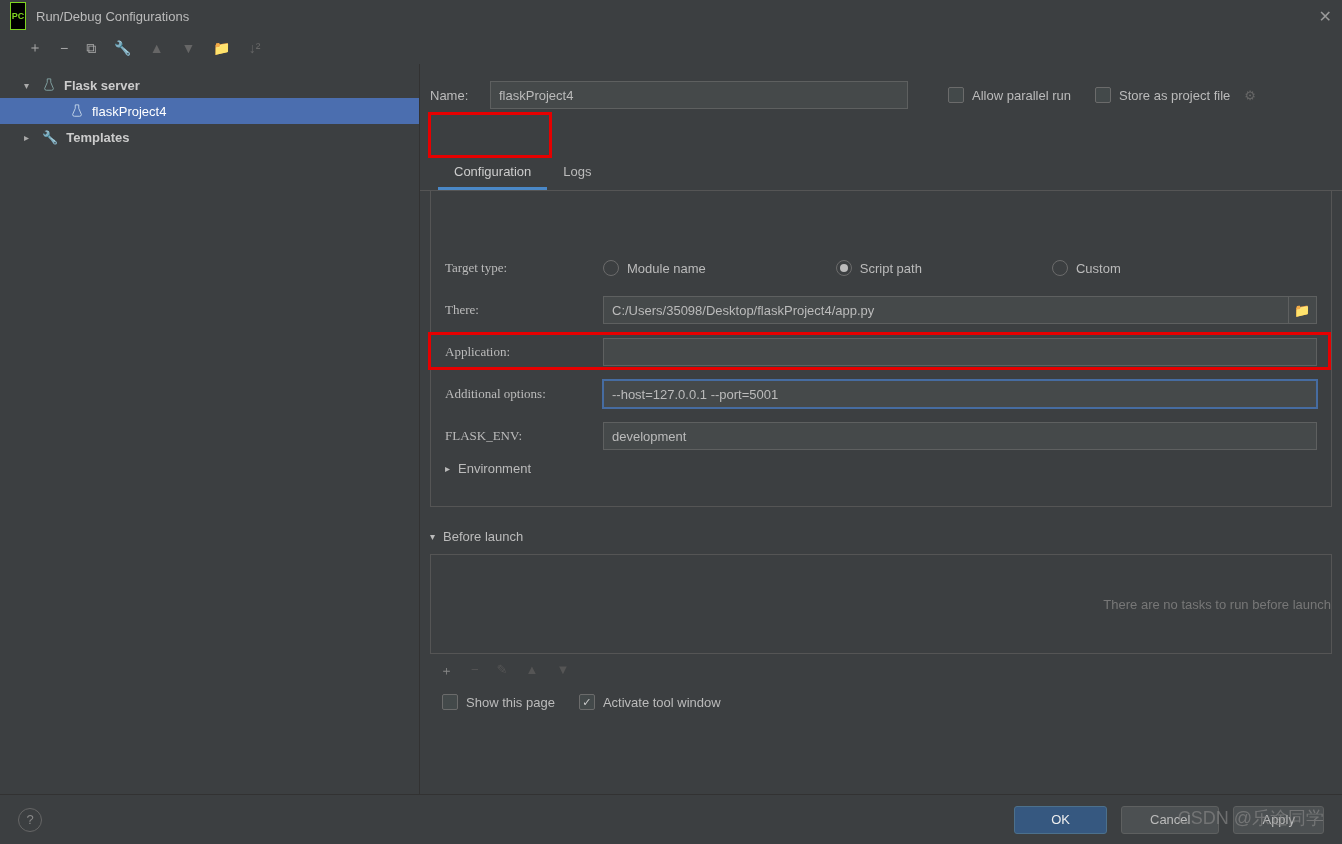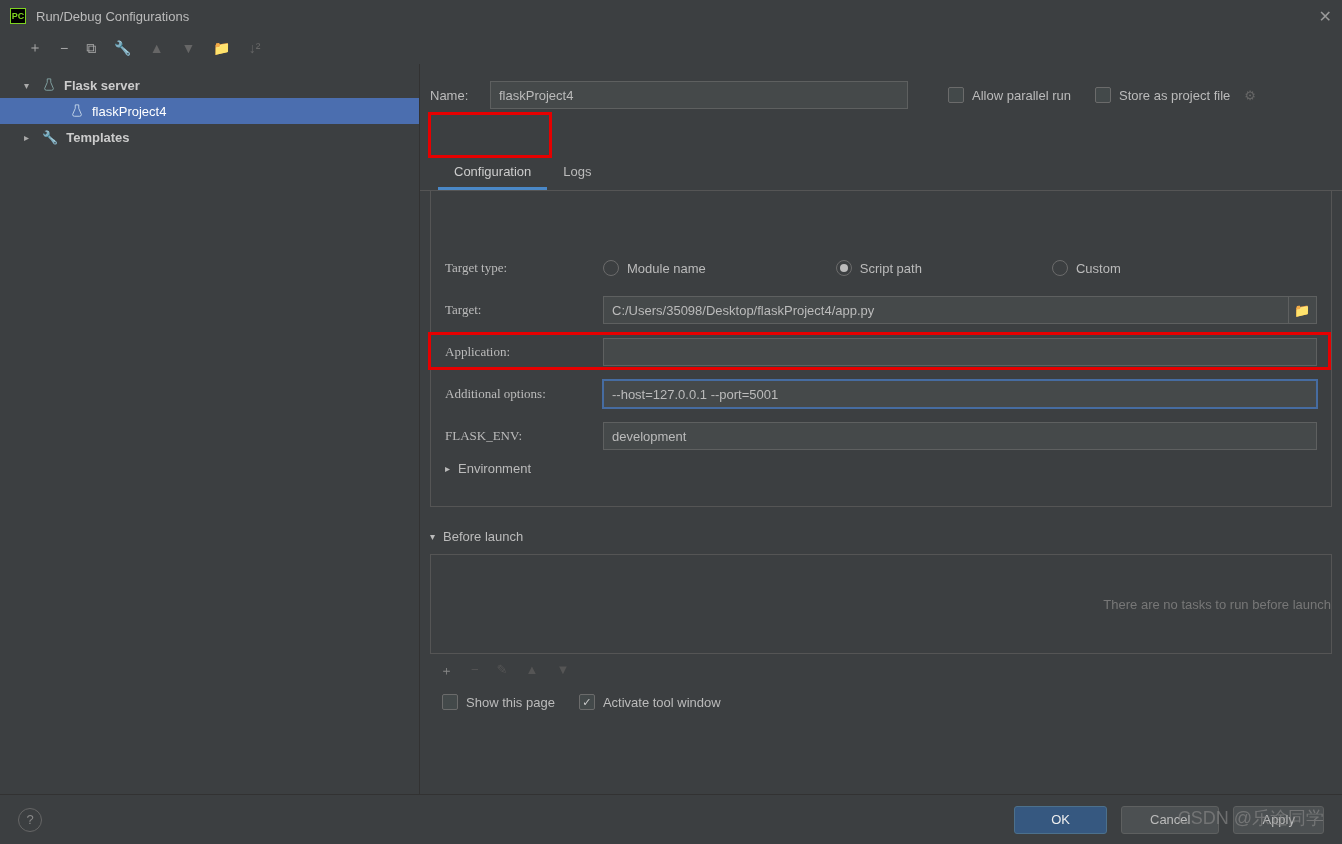--- a/index.html
+++ b/index.html
@@ -1,18 +1,18 @@
 <!DOCTYPE html>
 <html><head>
 <meta charset="utf-8">
 <style>
   * { margin: 0; padding: 0; box-sizing: border-box; }
   body { font-family: "Segoe UI", sans-serif; font-size: 13px; background: #3c3f41; color: #bbbbbb; width: 1342px; height: 844px; overflow: hidden; }
   .titlebar { height: 32px; display: flex; align-items: center; padding: 0 10px; }
-  .titlebar .icon-pc { width: 16px; height: 16px; margin-right: 10px; display:flex;align-items:center;justify-content:center;font-size:9px;background:#000;border:1px solid #7ed321;color:#7ed321;font-weight:bold;}
+  .titlebar .icon-pc { width: 16px; height: 28px; margin-right: 10px; display:flex;align-items:center;justify-content:center;font-size:9px;background:#000;border:1px solid #7ed321;color:#7ed321;font-weight:bold;}
   .titlebar .title { color: #bbbbbb; }
   .titlebar .close { margin-left: auto; font-size: 16px; color: #999; }
   .toolbar { height: 32px; display: flex; align-items: center; padding: 0 20px 0 28px; gap: 18px; }
   .toolbar .tbtn { color: #aaa; font-size: 14px; }
   .toolbar .tbtn.disabled { color: #666; }
   .main { display: flex; height: 730px; }
   .sidebar { width: 420px; border-right: 1px solid #323232; padding-top: 8px; }
   .tree-item { height: 26px; display: flex; align-items: center; padding-left: 24px; gap: 8px; }
   .tree-item .expander { color: #aaa; font-size: 10px; width: 10px; }
   .tree-item.group .label { font-weight: bold; color: #ccc; }
@@ -137,21 +137,21 @@
               <span class="rcirc"></span>
               <span>Script path</span>
             </label>
           <label class="radio">
               <span class="rcirc"></span>
               <span>Custom</span>
             </label>
         </div>
       </div>
       <div class="field-row">
-        <span class="flabel">Target:</span>
+        <span class="flabel">There:</span>
         <div class="target-wrap">
             <input class="finput" value="C:/Users/35098/Desktop/flaskProject4/app.py" style="">
             <span class="folder-icon">📁</span>
           </div>
       </div>
       <div class="field-row">
         <span class="flabel">Application:</span>
         <input class="finput" value="" style="">
       </div>
       <div class="field-row">

